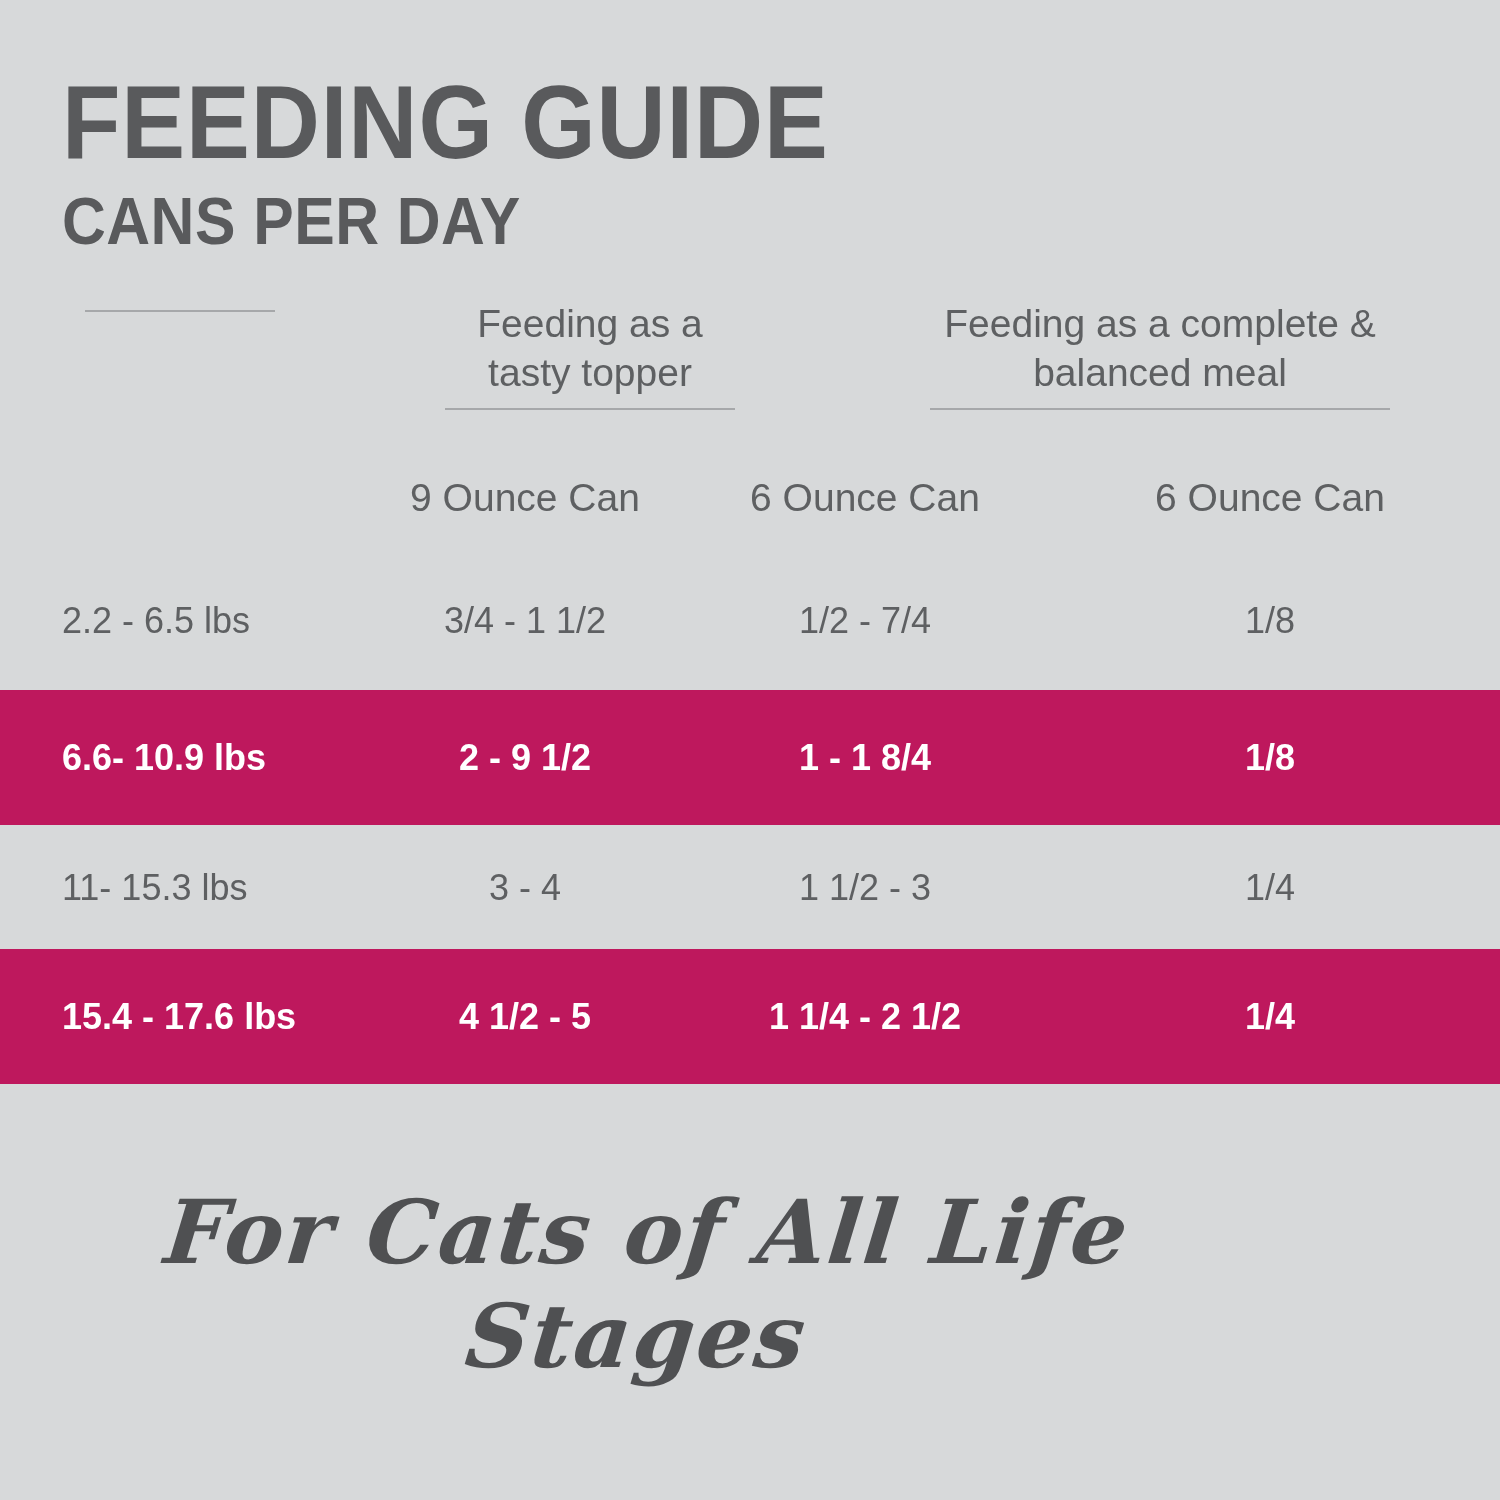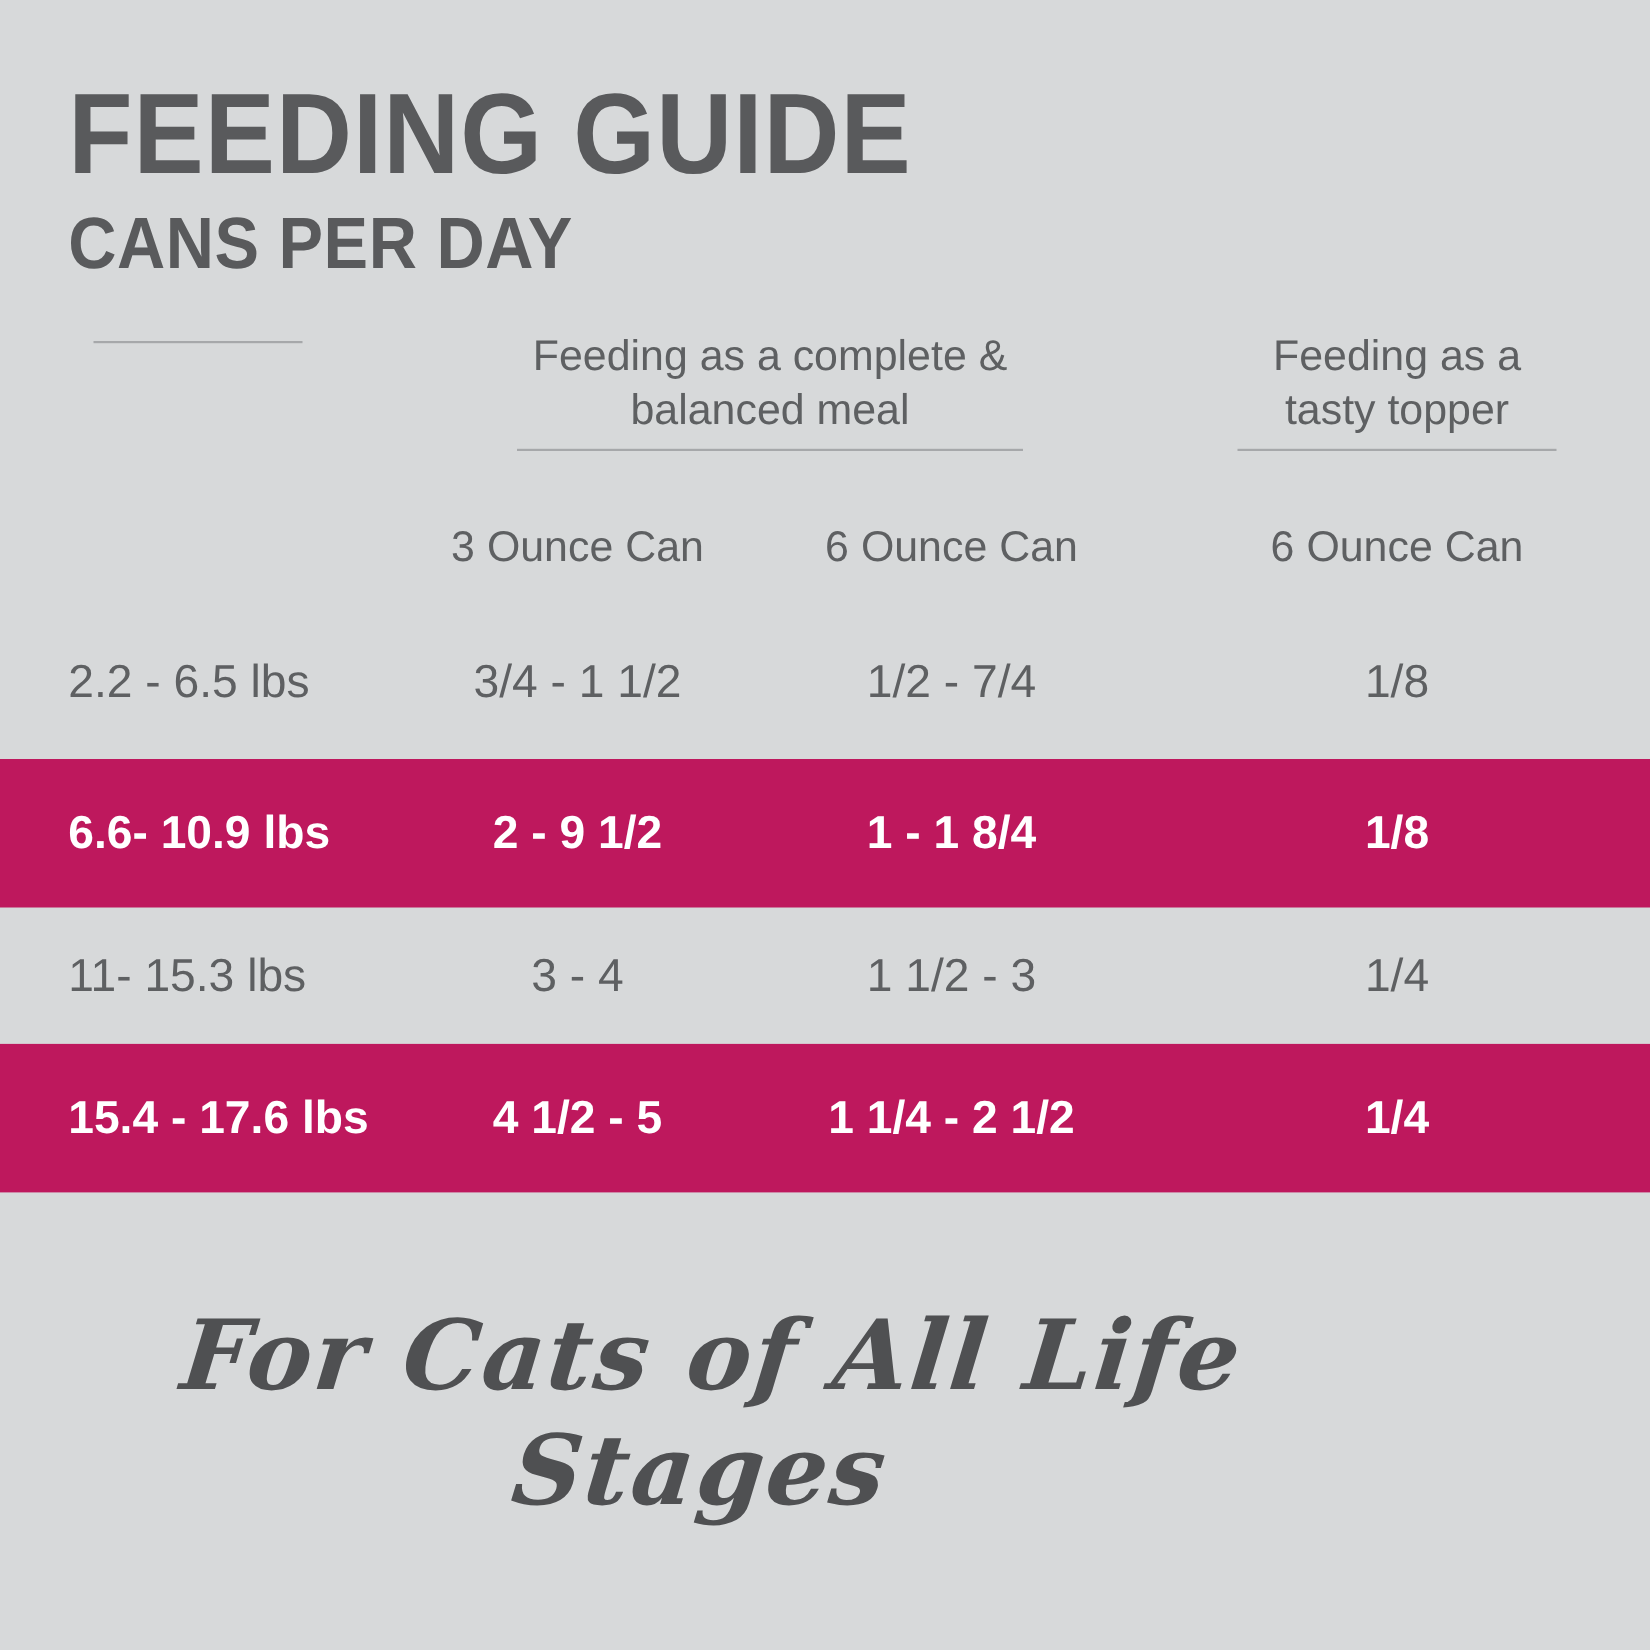--- a/index.html
+++ b/index.html
@@ -103,21 +103,21 @@
   
   .row-subhead .cell {
     height: 104px;
     font-size: 39px;
     color: #5e6062;
   }
 
   
   .row-data .cell {
     height: 124px;
-    font-size: 42px;
+    font-size: 36px;
   }
   .row-data.light {
     background: transparent;
   }
   .row-data.light .cell {
     color: #5e6062;
   }
   .row-data.dark {
     background: #be185d;
   }
@@ -165,47 +165,47 @@
     <div class="title-main">FEEDING GUIDE</div>
     <div class="title-sub">CANS PER DAY</div>
   </div>
 
   <div class="table">
 
     <div class="row row-head">
       <div class="cell c1">
         <div class="head-inner">
           <div class="rule rule-w1"></div>
+        </div>
+      </div>
+
+      <div class="cell c4">
+        <div class="head-inner">
+          <div class="head-text">
+            <span>Feeding as a</span><br>
+            <span>tasty topper</span>
+          </div>
+          <div class="rule rule-w3"></div>
         </div>
       </div>
 
       <div class="cell c2 c23" style="width:680px">
         <div class="head-inner">
           <div class="head-text">
             <span>Feeding as a complete &amp;</span><br>
             <span>balanced meal</span>
           </div>
           <div class="rule" style="width:460px"></div>
         </div>
       </div>
-
-      <div class="cell c4">
-        <div class="head-inner">
-          <div class="head-text">
-            <span>Feeding as a</span><br>
-            <span>tasty topper</span>
-          </div>
-          <div class="rule rule-w3"></div>
-        </div>
-      </div>
     </div>
 
     <div class="row row-subhead">
       <div class="cell c1"></div>
-      <div class="cell c2">3 Ounce Can</div>
+      <div class="cell c2">9 Ounce Can</div>
       <div class="cell c3">6 Ounce Can</div>
       <div class="cell c4">6 Ounce Can</div>
     </div>
 
     <div class="row row-data light row-first">
       <div class="cell c1">2.2 - 6.5 lbs</div>
       <div class="cell c2">3/4 - 1 1/2</div>
       <div class="cell c3">1/2 - 7/4</div>
       <div class="cell c4">1/8</div>
     </div>

